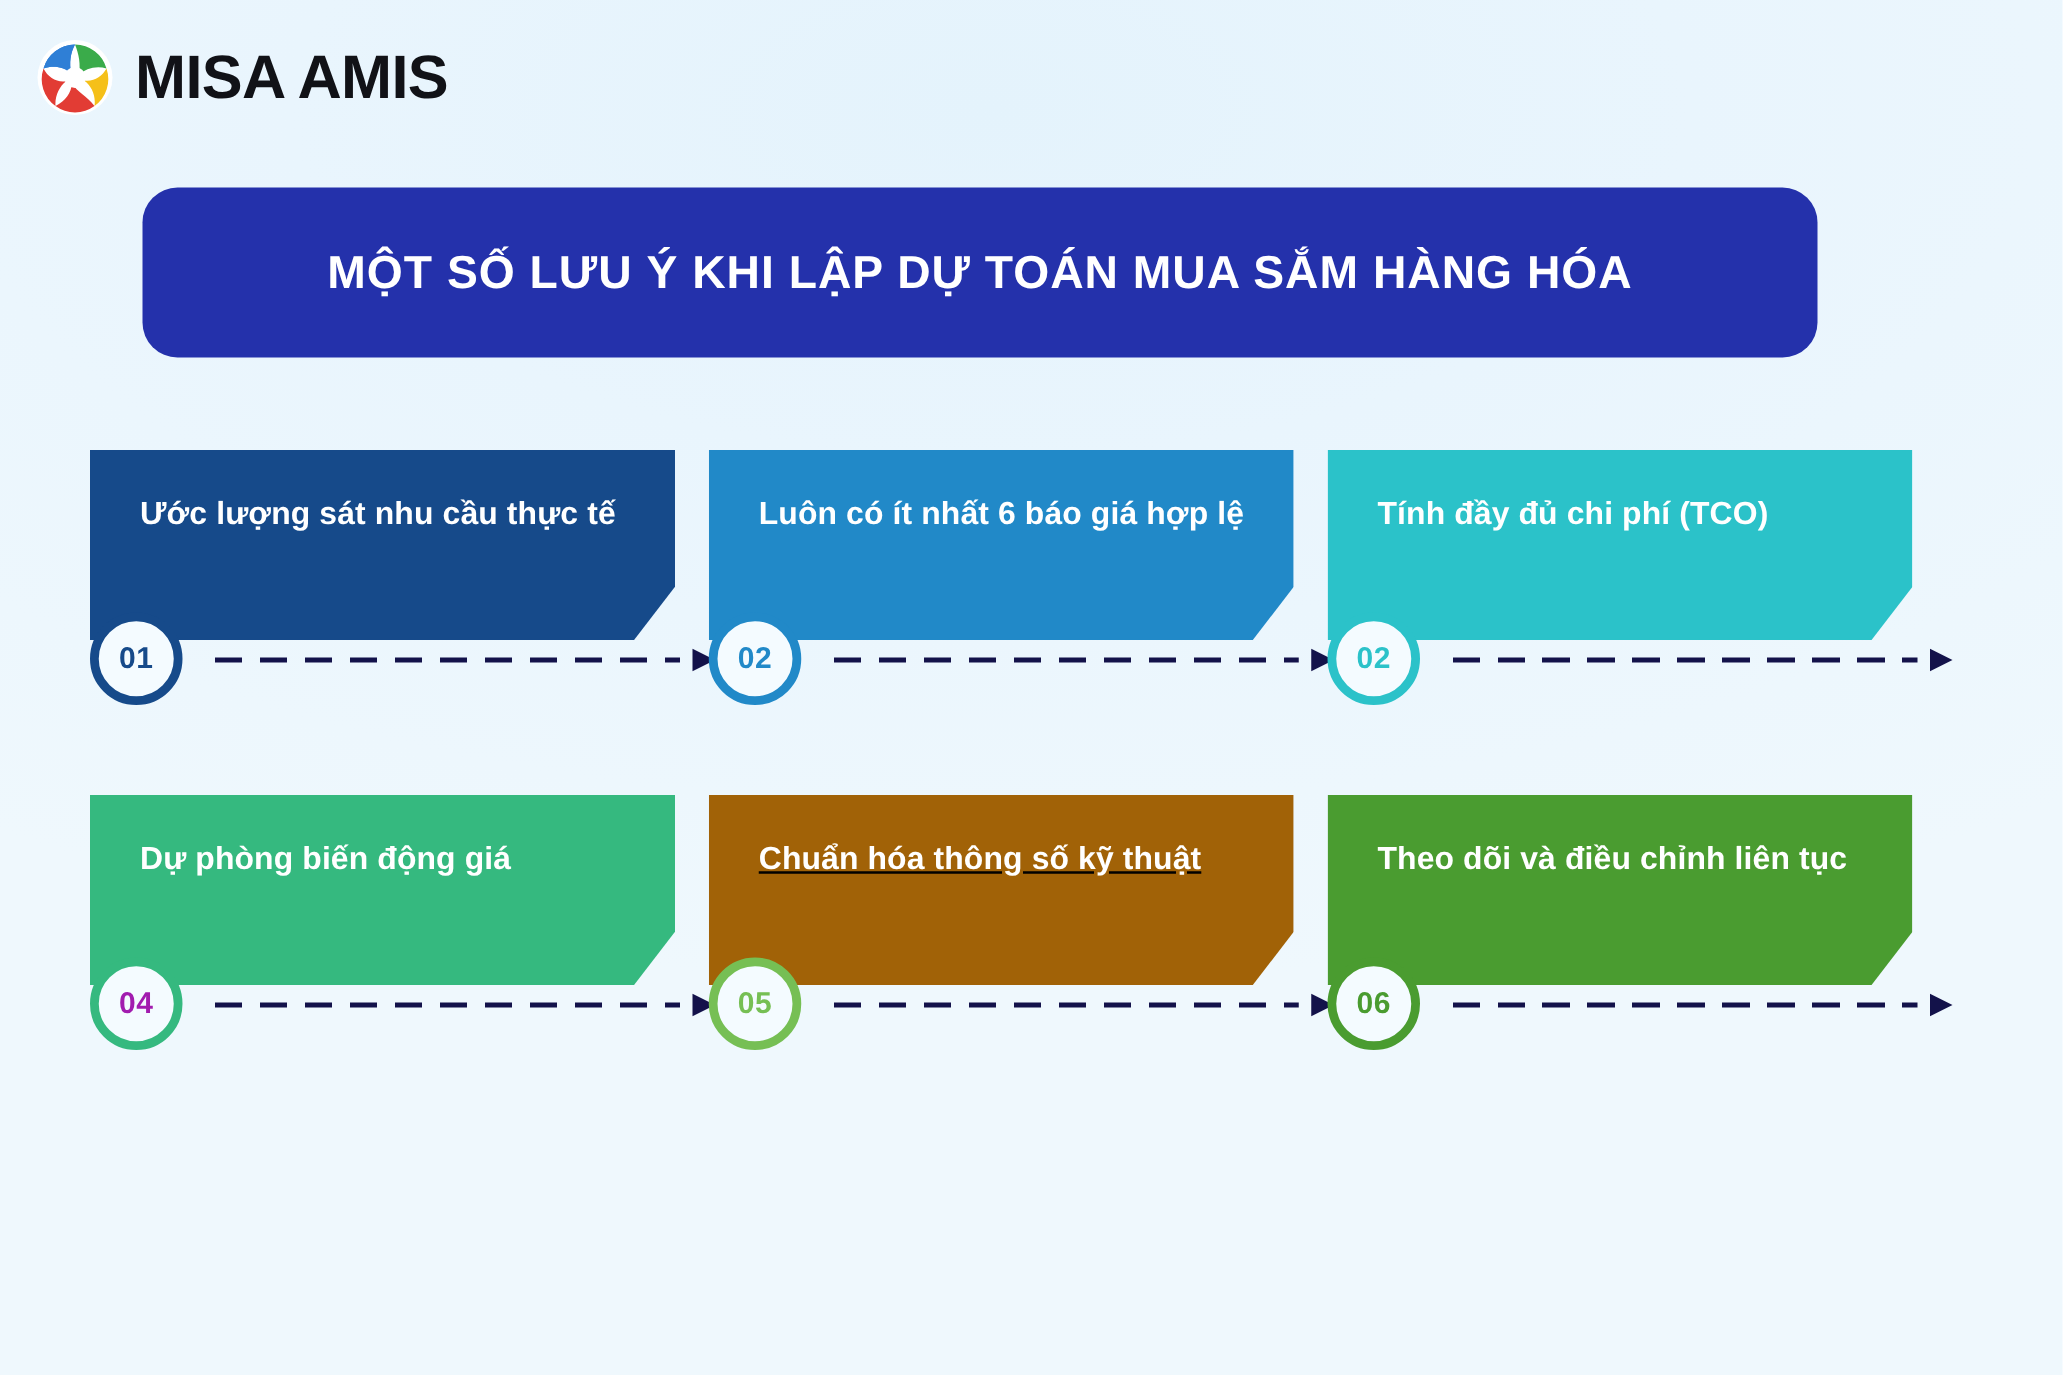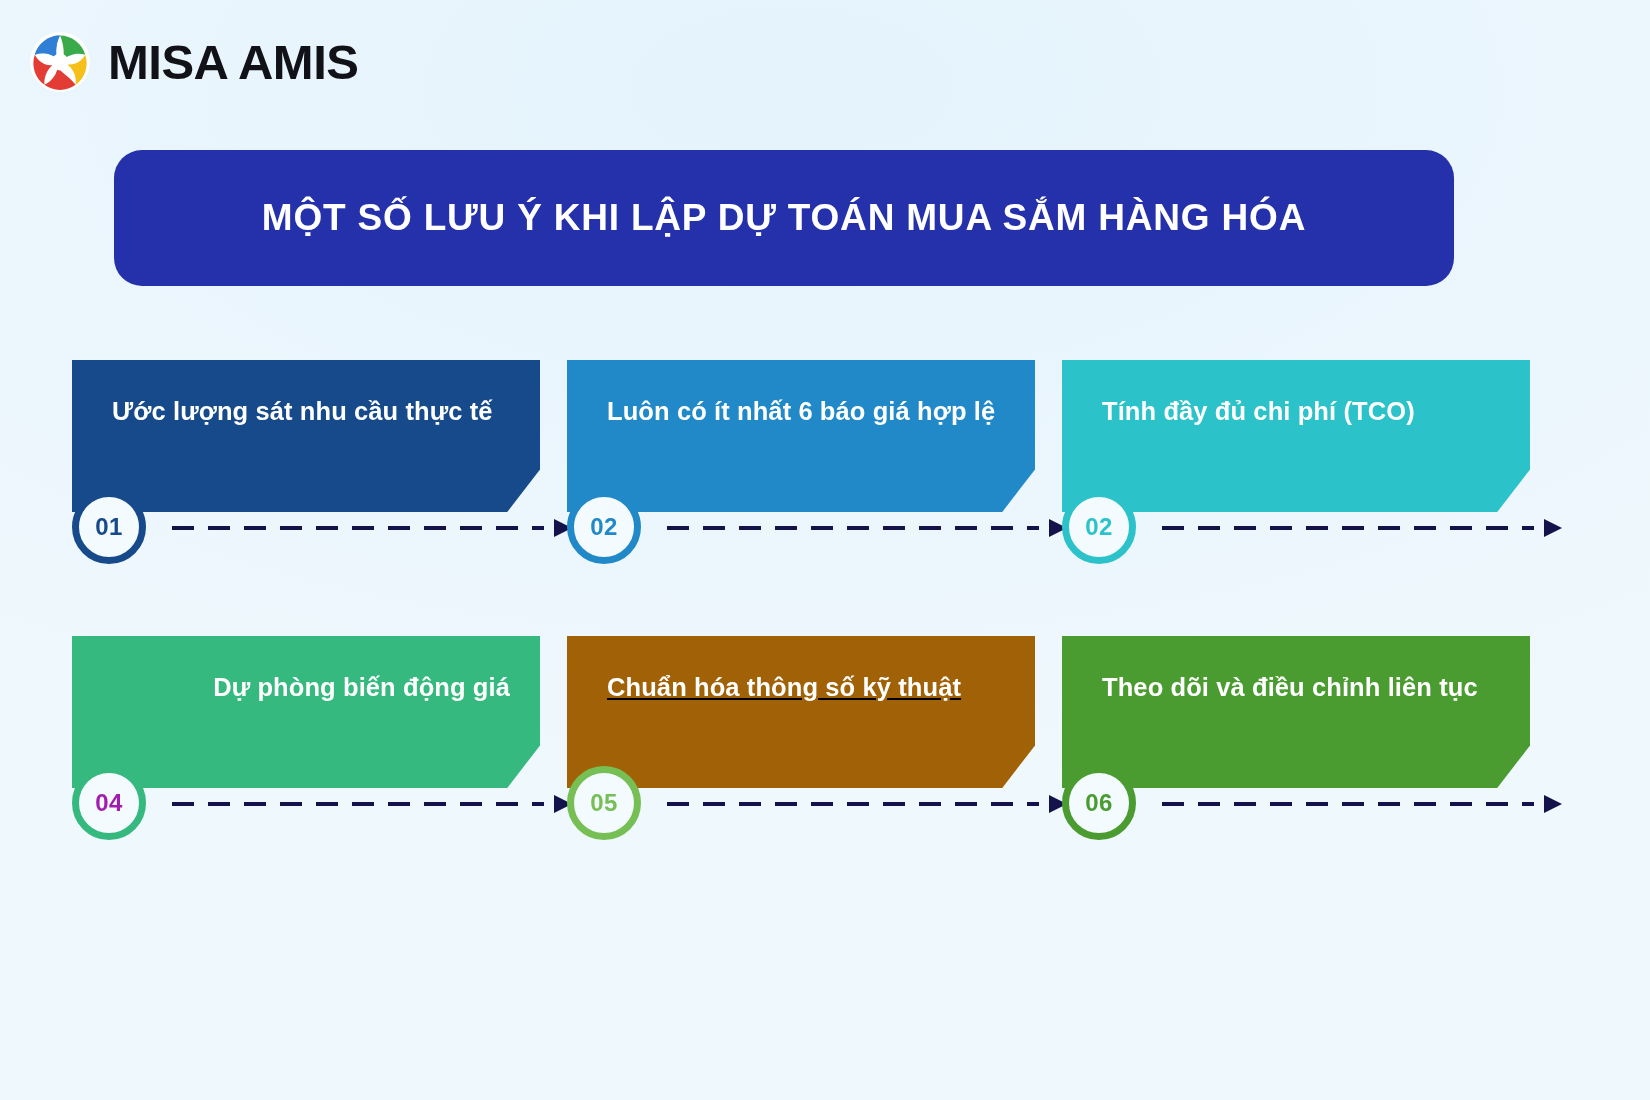--- a/index.html
+++ b/index.html
@@ -188,21 +188,21 @@
       </div>
       <div class="connector">
         <div class="dash" style="background-image: repeating-linear-gradient(to right, rgb(19, 18, 74) 0px, rgb(19, 18, 74) 22px, rgba(0, 0, 0, 0) 22px, rgba(0, 0, 0, 0) 36px);"></div>
         <div class="head" style="border-left-color: rgb(19, 18, 74);"></div>
       </div>
     </div>
   </div>
 
   <div class="row">
     <div class="cell c0">
-      <div class="card" style="background: rgb(53, 185, 127); text-align: right;">
+      <div class="card" style="background: rgb(53, 185, 127);">
         <div class="card-text">Dự phòng biến động giá</div>
       </div>
       <div class="badge" style="border-color: rgb(53, 185, 127);">
         <span class="badge-num" style="color: #a21caf;">04</span>
       </div>
       <div class="connector">
         <div class="dash" style="background-image: repeating-linear-gradient(to right, rgb(19, 18, 74) 0px, rgb(19, 18, 74) 22px, rgba(0, 0, 0, 0) 22px, rgba(0, 0, 0, 0) 36px);"></div>
         <div class="head" style="border-left-color: rgb(19, 18, 74);"></div>
       </div>
     </div>

